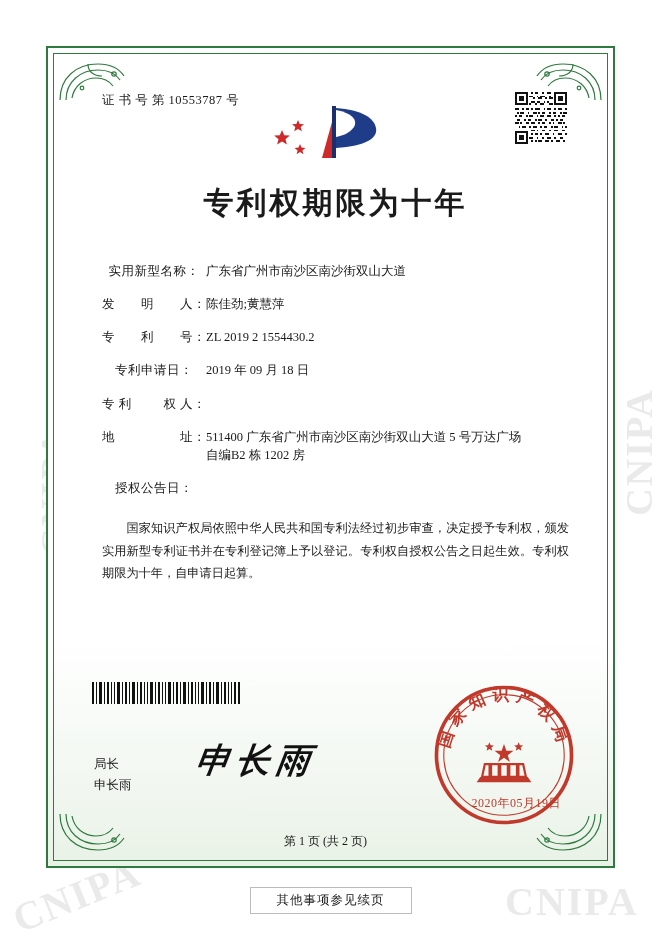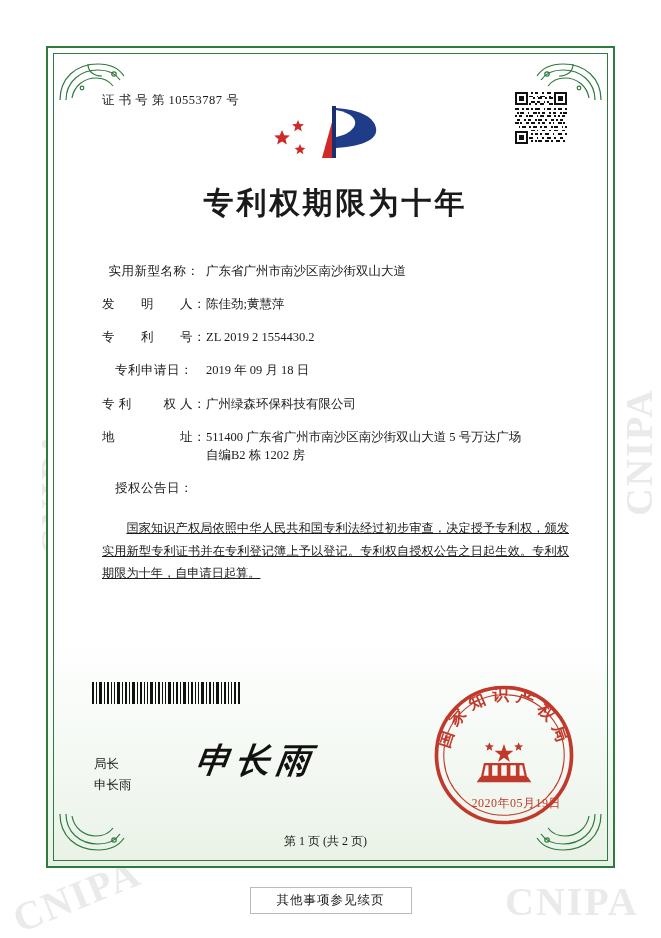--- a/index.html
+++ b/index.html
@@ -140,21 +140,20 @@
   
   .paras {
     margin-top: 20px;
     font-size: 12.2px;
     line-height: 1.85;
     text-align: justify;
   }
   .paras p {
     margin: 0 0 2px 0;
     text-indent: 2em;
-    text-decoration: underline;
   }
 
   
   .barcode {
     position: absolute;
     left: 44px;
     bottom: 162px;
     width: 148px;
     height: 22px;
   }
@@ -446,21 +445,20 @@
       <div class="row">
         <div class="lbl">专利申请日：</div>
         <div class="val">2019 年 09 月 18 日</div>
       </div>
 
       <div class="row">
         <div class="lbl sp">
           <span>专 利</span>
           <span>权 人：</span>
         </div>
-        <div class="val">广州绿森环保科技有限公司</div>
       </div>
 
       <div class="row">
         <div class="lbl sp">
           <span>地</span>
           <span>址：</span>
         </div>
         <div class="val">
           <span>511400 广东省广州市南沙区南沙街双山大道 5 号万达广场</span>
           <span class="line2">自编B2 栋 1202 房</span>

